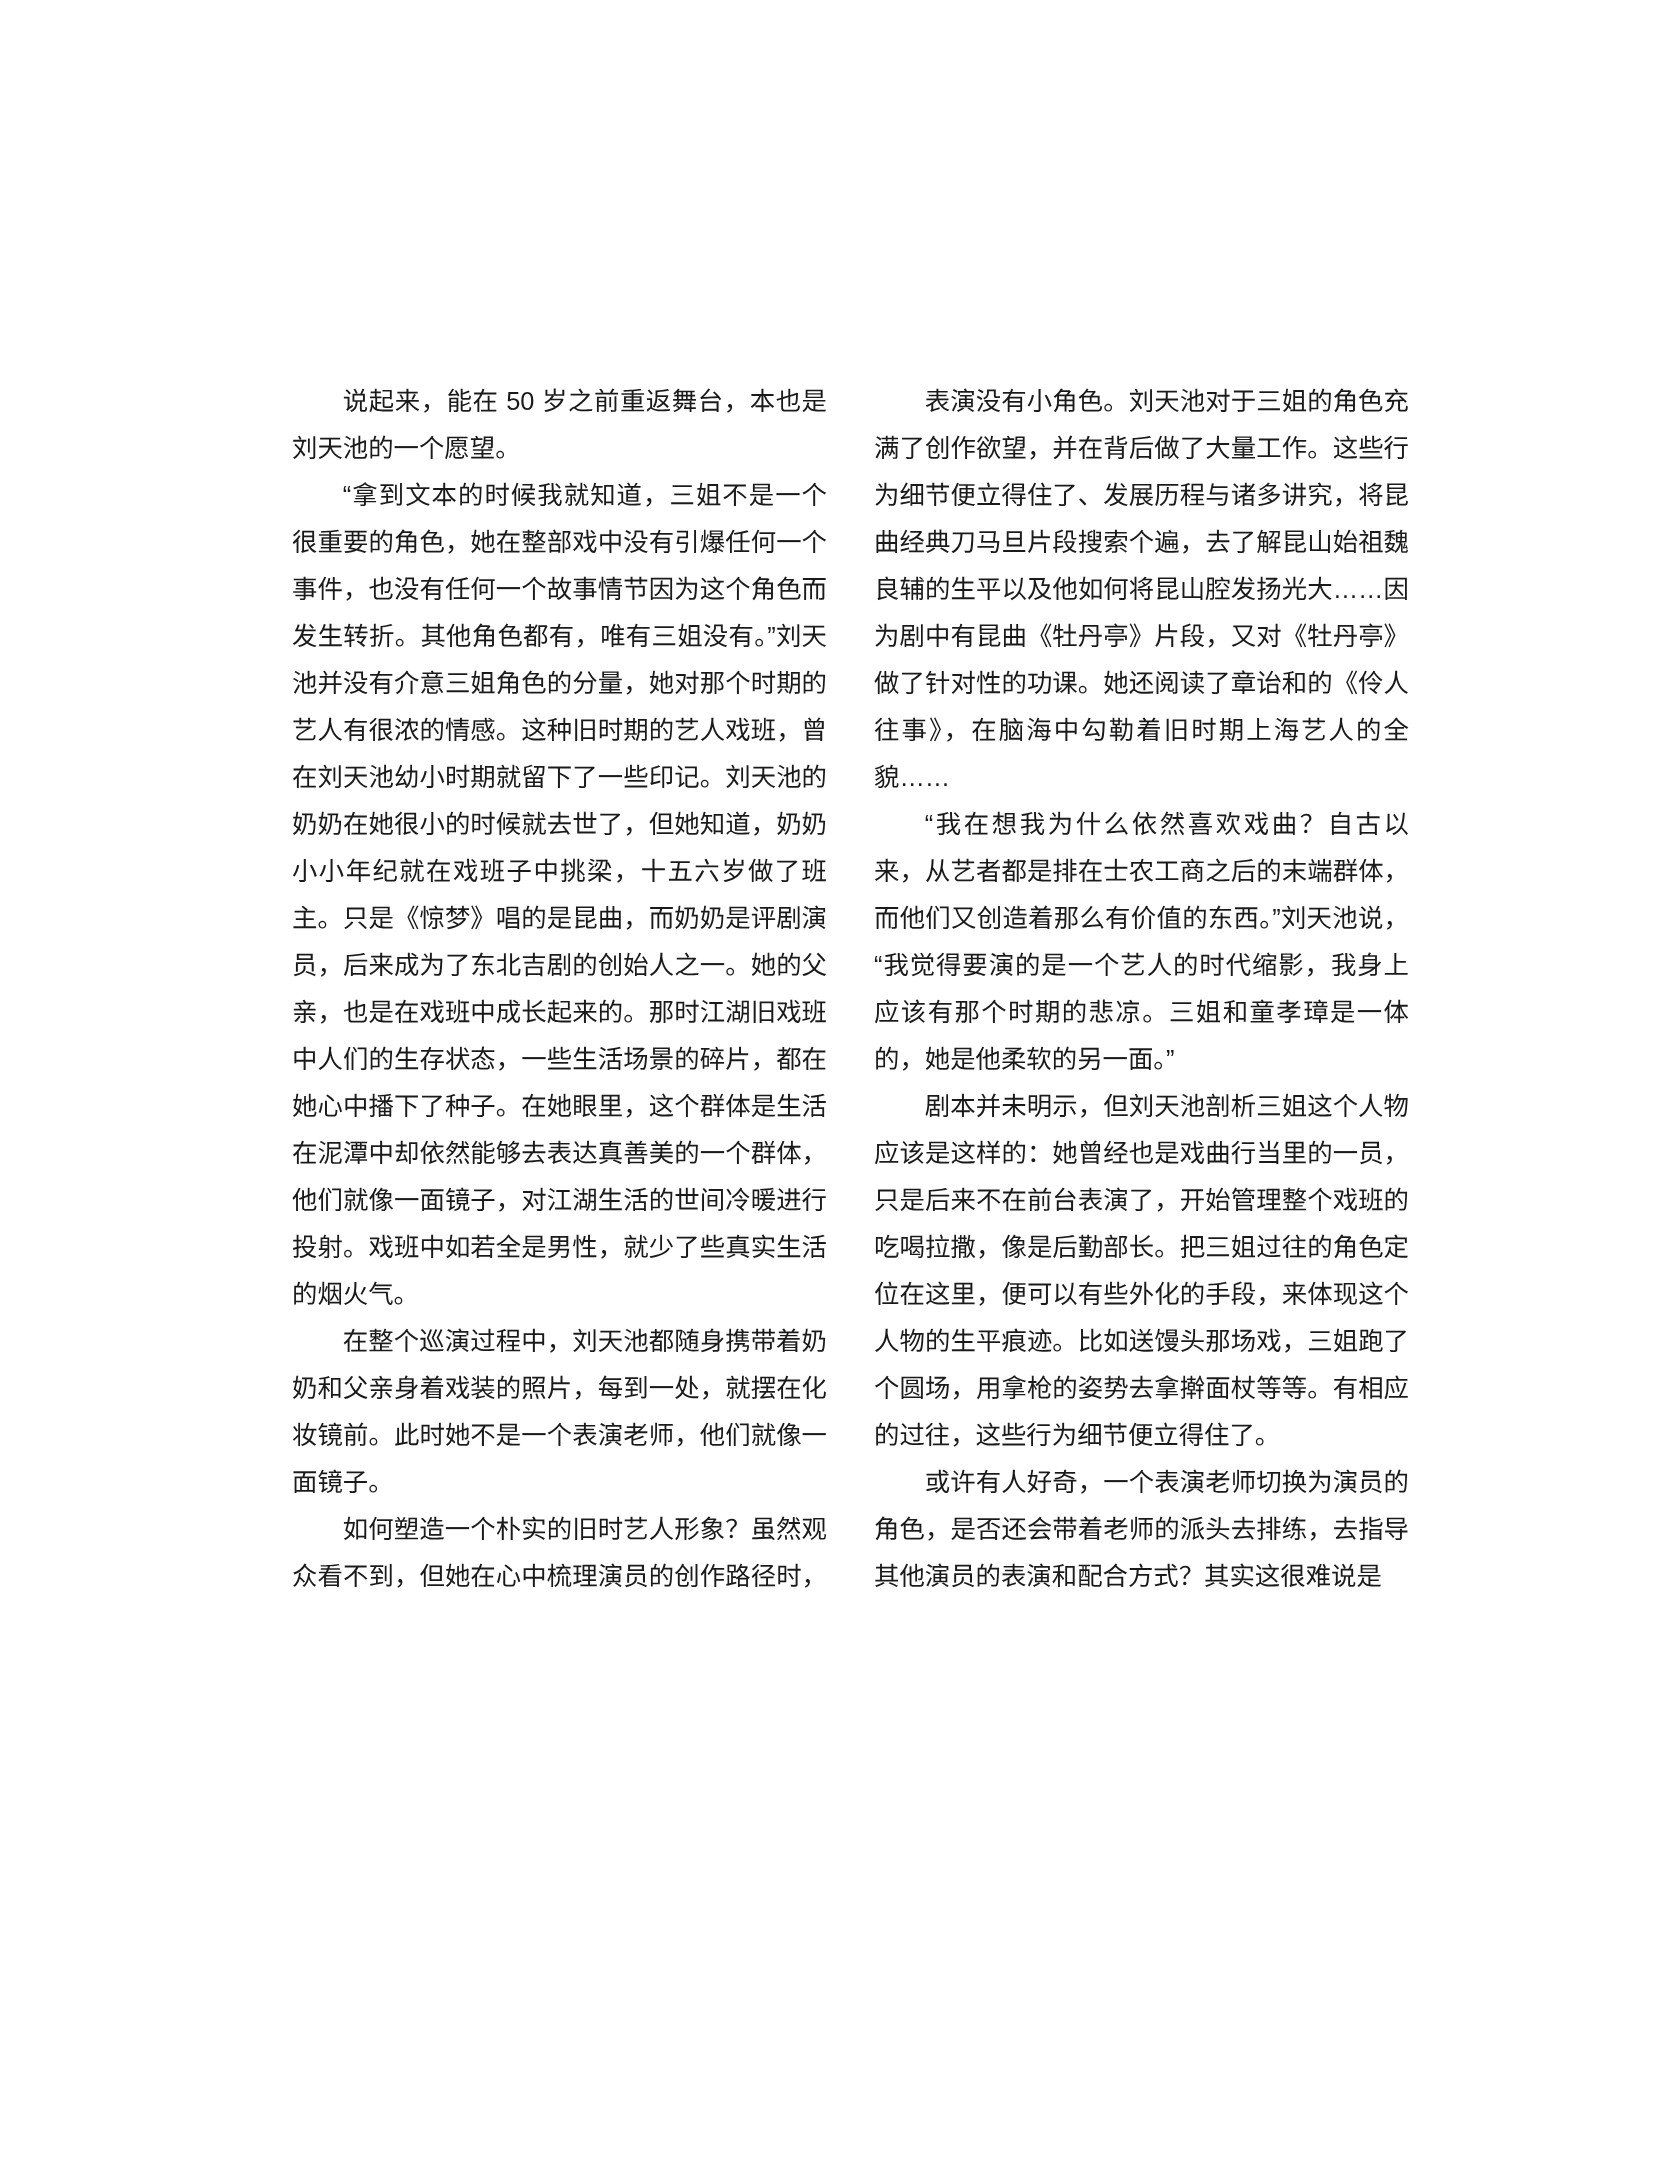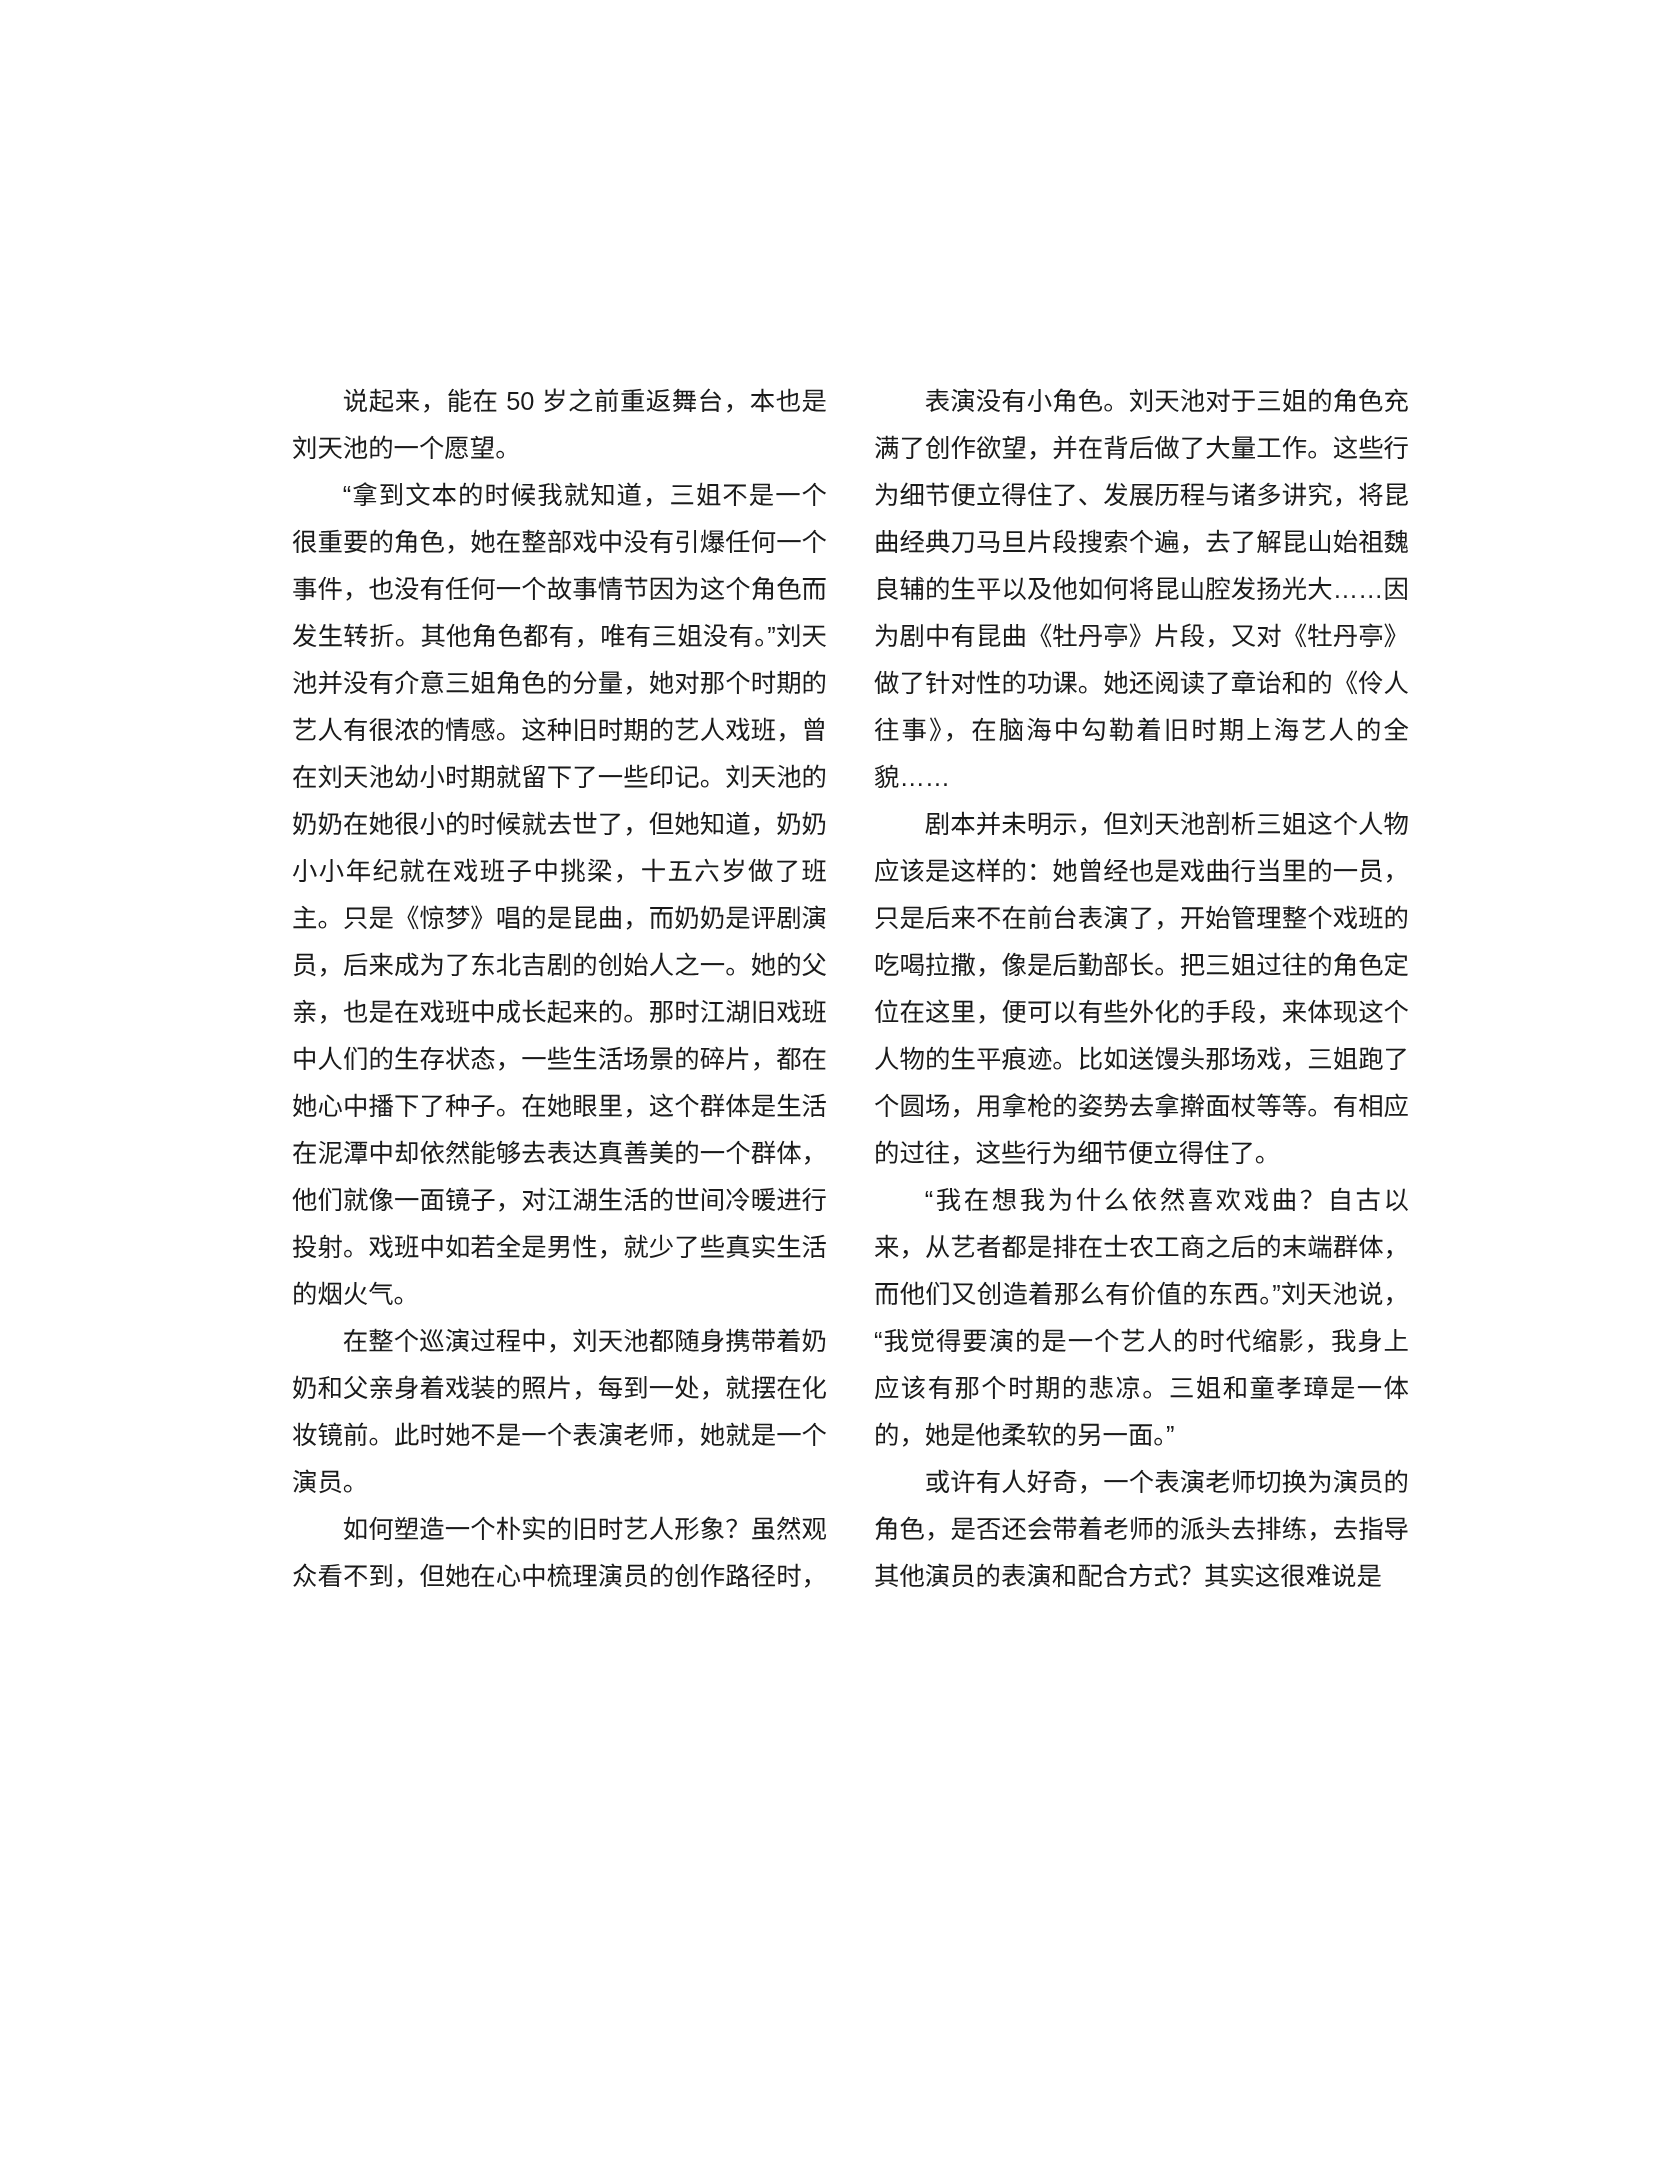--- a/index.html
+++ b/index.html
@@ -58,27 +58,27 @@
 </style>
 </head>
 <body>
 
 <div class="page">
 
   <div class="columns">
     <div class="col left">
         <p class="para">说起来，能在 50 岁之前重返舞台，本也是刘天池的一个愿望。</p>
         <p class="para">“拿到文本的时候我就知道，三姐不是一个很重要的角色，她在整部戏中没有引爆任何一个事件，也没有任何一个故事情节因为这个角色而发生转折。其他角色都有，唯有三姐没有。”刘天池并没有介意三姐角色的分量，她对那个时期的艺人有很浓的情感。这种旧时期的艺人戏班，曾在刘天池幼小时期就留下了一些印记。刘天池的奶奶在她很小的时候就去世了，但她知道，奶奶小小年纪就在戏班子中挑梁，十五六岁做了班主。只是《惊梦》唱的是昆曲，而奶奶是评剧演员，后来成为了东北吉剧的创始人之一。她的父亲，也是在戏班中成长起来的。那时江湖旧戏班中人们的生存状态，一些生活场景的碎片，都在她心中播下了种子。在她眼里，这个群体是生活在泥潭中却依然能够去表达真善美的一个群体，他们就像一面镜子，对江湖生活的世间冷暖进行投射。戏班中如若全是男性，就少了些真实生活的烟火气。</p>
-        <p class="para">在整个巡演过程中，刘天池都随身携带着奶奶和父亲身着戏装的照片，每到一处，就摆在化妆镜前。此时她不是一个表演老师，她就是一个演员。</p>
+        <p class="para">在整个巡演过程中，刘天池都随身携带着奶奶和父亲身着戏装的照片，每到一处，就摆在化妆镜前。此时她不是一个表演老师，他们就像一面镜子。</p>
         <p class="para">如何塑造一个朴实的旧时艺人形象？虽然观众看不到，但她在心中梳理演员的创作路径时，还有三代人的血脉传承。这仿佛是可以带着奶奶上台，帮奶奶圆了一个梦。只是后来不在前台表演了，也获得了别样的欣喜。</p>
       </div>
     <div class="col right">
         <p class="para">表演没有小角色。刘天池对于三姐的角色充满了创作欲望，并在背后做了大量工作。这些行为细节便立得住了、发展历程与诸多讲究，将昆曲经典刀马旦片段搜索个遍，去了解昆山始祖魏良辅的生平以及他如何将昆山腔发扬光大……因为剧中有昆曲《牡丹亭》片段，又对《牡丹亭》做了针对性的功课。她还阅读了章诒和的《伶人往事》，在脑海中勾勒着旧时期上海艺人的全貌……</p>
+        <p class="para">“我在想我为什么依然喜欢戏曲？自古以来，从艺者都是排在士农工商之后的末端群体，而他们又创造着那么有价值的东西。”刘天池说，“我觉得要演的是一个艺人的时代缩影，我身上应该有那个时期的悲凉。三姐和童孝璋是一体的，她是他柔软的另一面。”</p>
         <p class="para">剧本并未明示，但刘天池剖析三姐这个人物应该是这样的：她曾经也是戏曲行当里的一员，只是后来不在前台表演了，开始管理整个戏班的吃喝拉撒，像是后勤部长。把三姐过往的角色定位在这里，便可以有些外化的手段，来体现这个人物的生平痕迹。比如送馒头那场戏，三姐跑了个圆场，用拿枪的姿势去拿擀面杖等等。有相应的过往，这些行为细节便立得住了。</p>
-        <p class="para">“我在想我为什么依然喜欢戏曲？自古以来，从艺者都是排在士农工商之后的末端群体，而他们又创造着那么有价值的东西。”刘天池说，“我觉得要演的是一个艺人的时代缩影，我身上应该有那个时期的悲凉。三姐和童孝璋是一体的，她是他柔软的另一面。”</p>
         <p class="para">或许有人好奇，一个表演老师切换为演员的角色，是否还会带着老师的派头去排练，去指导其他演员的表演和配合方式？其实这很难说是</p>
       </div>
   </div>
 
   <div class="footer">
     <span>NCPA</span><span class="page-num">65</span>
   </div>
 
 </div>
 

